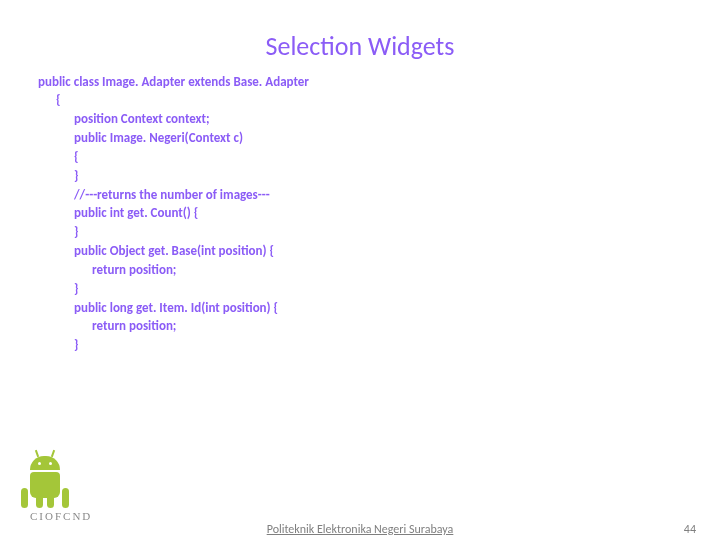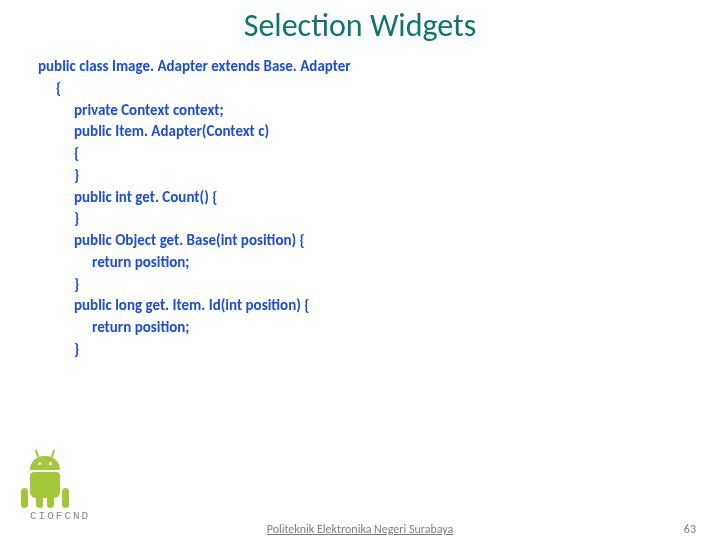--- a/index.html
+++ b/index.html
@@ -10,31 +10,32 @@
     font-family: "Calibri", "Segoe UI", Arial, sans-serif;
     position: relative;
     overflow: hidden;
   }
   .title-block {
     text-align: center;
     padding-top: 6px;
     padding-bottom: 6px;
   }
   .title-line {
-    font-size: 32px;
+    font-size: 26px;
     font-weight: 400;
-    color: #0f766e;
+    color: #8b5cf6;
     line-height: 1.25;
+    margin-top: 24px;
   }
   .code-block {
     padding-left: 38px;
     padding-top: 4px;
-    font-size: 15px;
+    font-size: 13px;
     font-weight: 700;
-    color: #1d4ed8;
+    color: #8b5cf6;
     line-height: 1.45;
     font-family: "Calibri", "Segoe UI", Arial, sans-serif;
   }
   .ind1 { padding-left: 18px; }
   .ind2 { padding-left: 36px; }
   .ind3 { padding-left: 54px; }
   .footer {
     position: absolute;
     bottom: 18px;
     left: 0;
@@ -111,37 +112,38 @@
     border-radius: 0 0 4px 4px;
     bottom: -10px;
   }
   .leg-l { left: 6px; }
   .leg-r { right: 6px; }
   .wordmark {
     font-size: 11px;
     letter-spacing: 2px;
     color: #8a8a8a;
     margin-top: 12px;
-    font-family: Liberation Mono, monospace;
+    font-family: Liberation Serif, serif;
   }
 </style>
 </head>
 <body>
 
 <div class="title-block">
   <div class="title-line">Selection Widgets</div>
 </div>
 
 <div class="code-block">
   <div>public class Image. Adapter extends Base. Adapter</div>
   <div class="ind1">{</div>
-  <div class="ind2">private Context context;</div>
-  <div class="ind2">public Item. Adapter(Context c)</div>
+  <div class="ind2">position Context context;</div>
+  <div class="ind2">public Image. Negeri(Context c)</div>
   <div class="ind2">{</div>
   <div class="ind2">}</div>
+  <div class="ind2">//---returns the number of images---</div>
   <div class="ind2">public int get. Count() {</div>
   <div class="ind2">}</div>
   <div class="ind2">public Object get. Base(int position) {</div>
   <div class="ind3">return position;</div>
   <div class="ind2">}</div>
   <div class="ind2">public long get. Item. Id(int position) {</div>
   <div class="ind3">return position;</div>
   <div class="ind2">}</div>
 </div>
 
@@ -154,14 +156,14 @@
     <div class="arm-l"></div>
     <div class="arm-r"></div>
     <div class="leg-l"></div>
     <div class="leg-r"></div>
   </div>
   <div class="wordmark">CIOFCND</div>
 </div>
 
 <div class="footer">
   <span class="footer-center">Politeknik Elektronika Negeri Surabaya</span>
-  <span class="footer-page">63</span>
+  <span class="footer-page">44</span>
 </div>
 
 </body></html>

